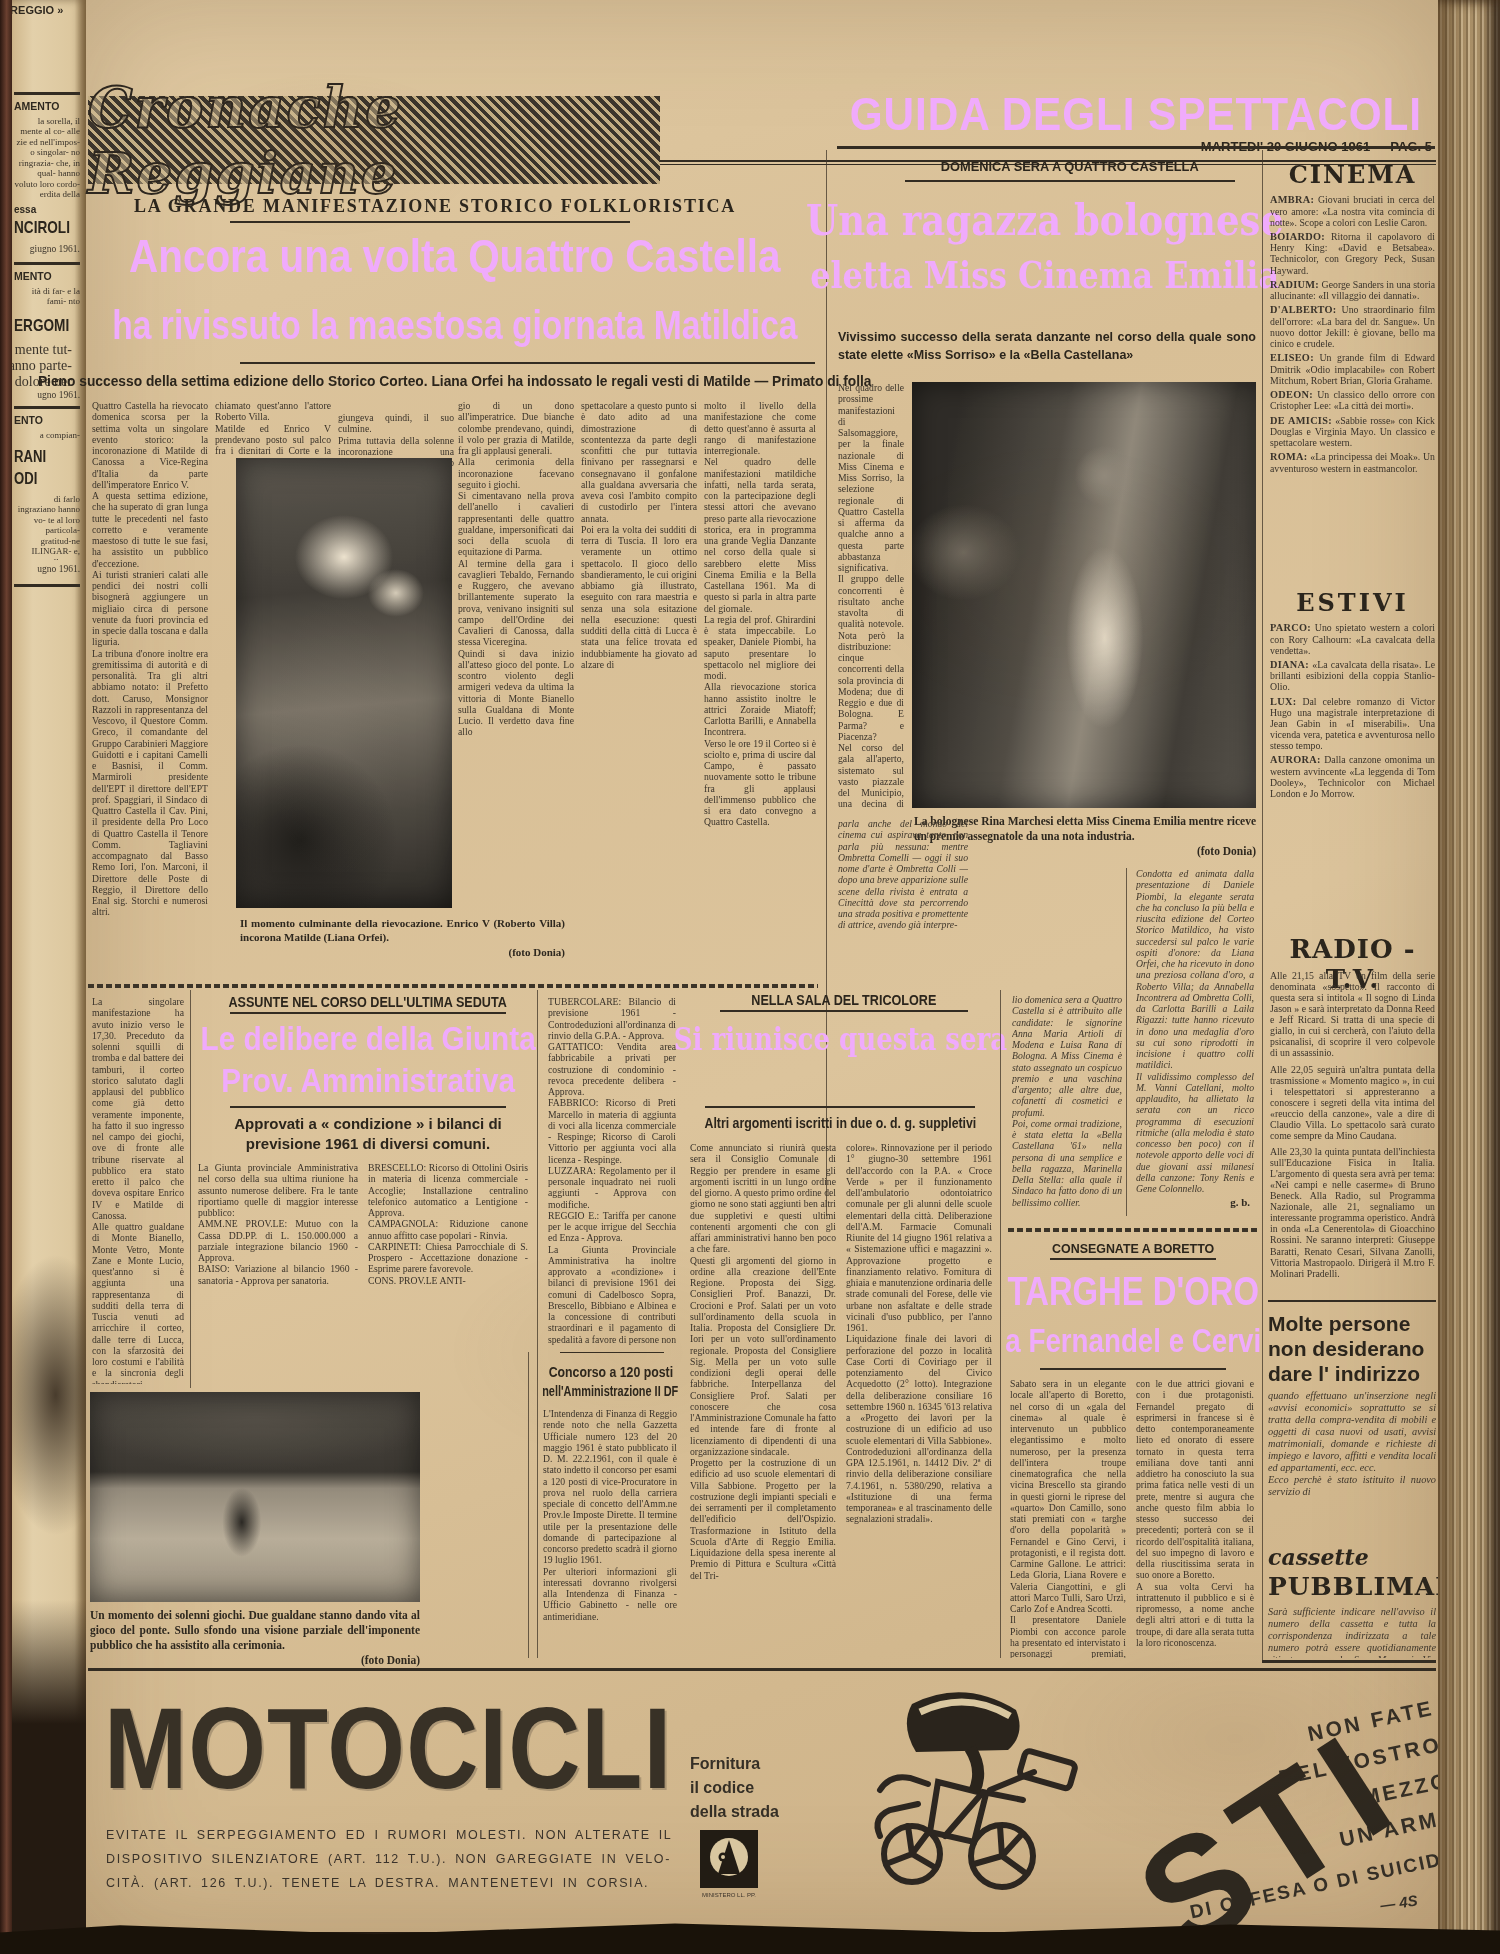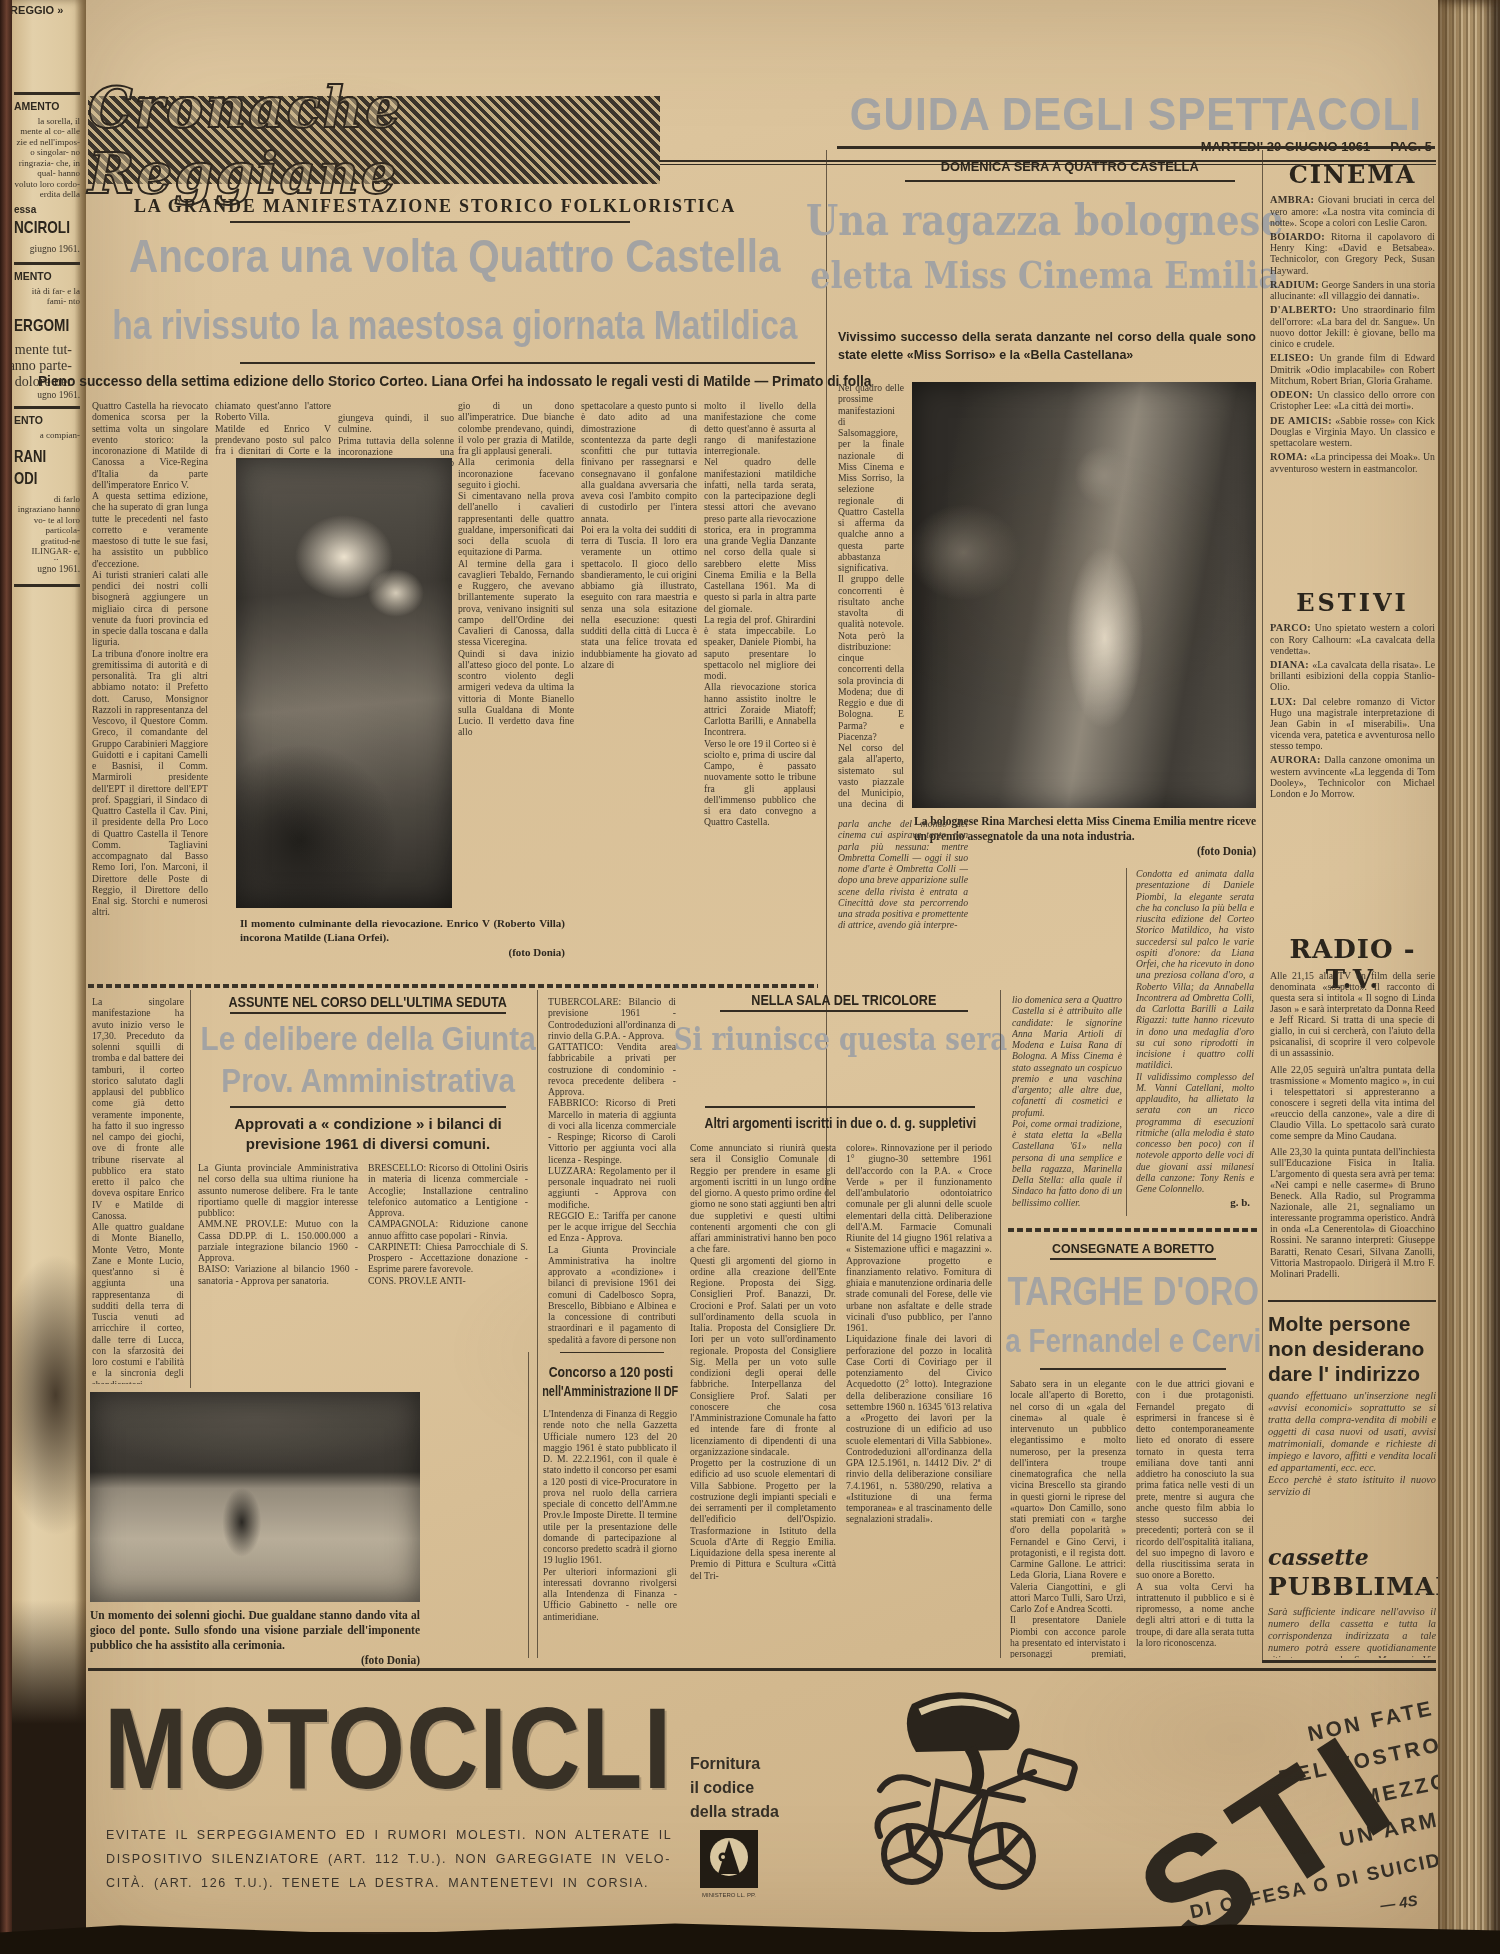--- a/index.html
+++ b/index.html
@@ -30,21 +30,21 @@
     box-shadow:inset 14px 0 14px rgba(70,45,20,.5), inset -10px 0 12px rgba(20,10,5,.7);}
   #bottom-strip{left:0;top:1918px;width:1500px;height:36px;background:#191209;
     clip-path:polygon(0 40%,8% 20%,25% 45%,45% 15%,66% 40%,82% 18%,100% 35%,100% 100%,0 100%);}
   
   .col{font:9.7px/1.16 "Liberation Serif",serif;text-align:justify;white-space:pre-line;
        overflow:hidden;color:#3a332a;}
   .ital{font-style:italic;color:#3e362b;}
   .cap{font-weight:700;font-size:11px;line-height:1.3;text-align:justify;color:#2e281f;}
   .credit{display:block;text-align:right;font-weight:700;}
   .kick{font-family:"Liberation Serif",serif;font-weight:700;text-align:center;color:#2c261d;}
-  .hl{font-family:"Liberation Sans",sans-serif;font-weight:700;color:#a3a3a3;text-align:right;
+  .hl{font-family:"Liberation Sans",sans-serif;font-weight:700;color:#f0abfc;text-align:right;
       white-space:nowrap;}
   .cx{display:flex;justify-content:center;align-items:center;}
   .cx>span{transform:scaleX(var(--sx,.88));transform-origin:center;white-space:nowrap;}
   .slab{font-family:"DejaVu Serif",serif;}
   .rule{background:#332c22;}
   .chain{background:repeating-linear-gradient(90deg,#3c3428 0 6px,rgba(60,50,40,0) 6px 9px);}
   .vline{width:1px;background:rgba(64,54,40,.75);}
   
   #banner{left:88px;top:96px;width:572px;height:88px;
     background:repeating-linear-gradient(45deg,#3b342b 0 4px,#c3ad83 4px 7px);

